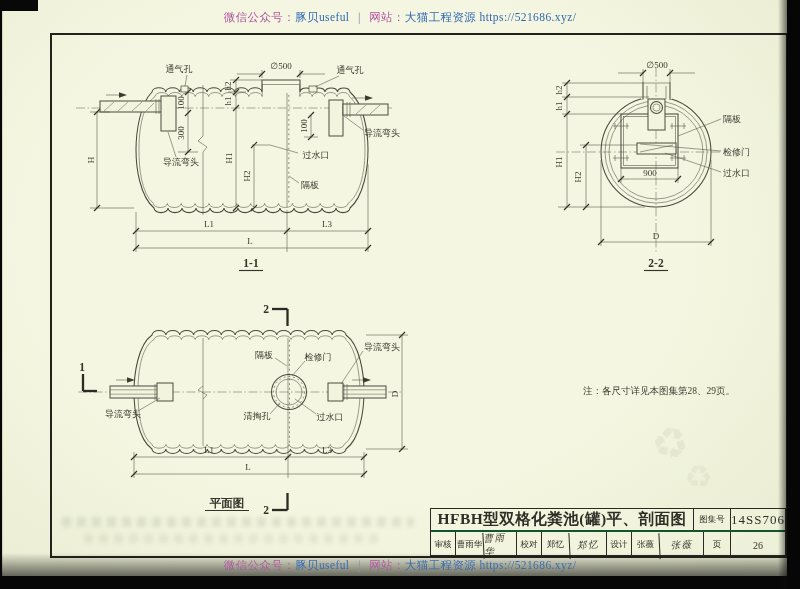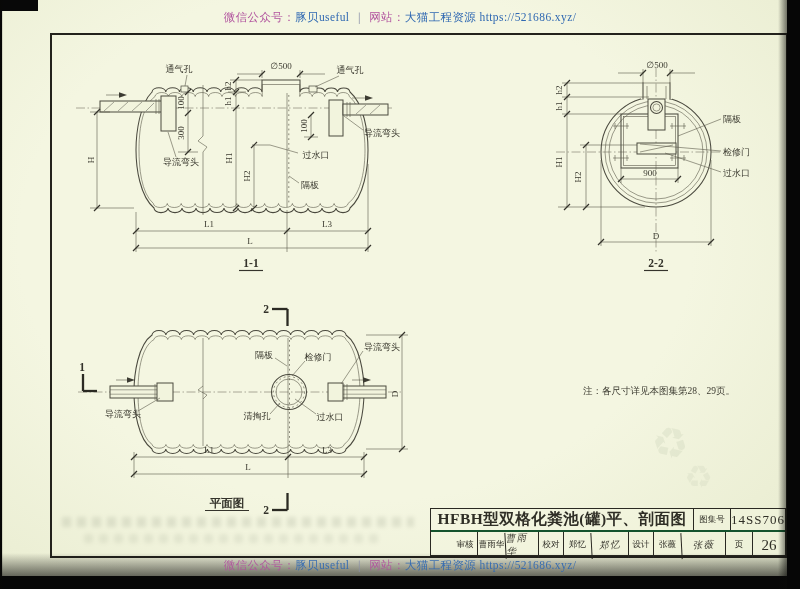--- a/index.html
+++ b/index.html
@@ -33,23 +33,23 @@
   .tblock{position:absolute;left:430px;top:508px;width:356px;height:48px;
           border:1.6px solid #2a2922;box-sizing:border-box;background:rgba(244,246,224,.45);
           display:flex;flex-direction:column;color:#2f2e26;}
   .tb-r1{display:flex;height:31px;border-bottom:2px solid #14532d;}
   .tb-r2{display:flex;flex:1;font-size:8.5px;}
   .tb-r1>div,.tb-r2>div{display:flex;align-items:center;justify-content:center;box-sizing:border-box;}
   .tb-title{width:262px;font-size:15.5px;font-weight:700;letter-spacing:.5px;}
   .tb-al{width:37px;border-left:1px solid #2a2922;font-size:8.5px;flex-direction:column;line-height:1.1;}
   .tb-an{flex:1;border-left:1px solid #2a2922;font-size:13px;letter-spacing:1px;}
   .tb-r2>div{border-left:1px solid #2a2922;}
-  .tb-r2>div:first-child{border-left:none;margin-left:22px;}
+  .tb-r2>div:first-child{border-left:none;}
   .c-sig{font-style:italic;transform:rotate(-3deg);letter-spacing:1.5px;color:#3a3930;font-size:9.5px;}
-  .c-pg{font-size:15px;}
+  .c-pg{font-size:10px;}
   
   .ghost{position:absolute;filter:blur(2.2px);
          background:repeating-linear-gradient(90deg, rgba(108,116,96,.5) 0 9px, rgba(108,116,96,0) 9px 15px);}
   .g1{left:62px;top:517px;width:352px;height:10px;opacity:.30;}
   .g2{left:84px;top:534px;width:300px;height:9px;opacity:.22;}
   .band-right{position:absolute;right:0;top:0;width:13px;height:589px;background:#060606;}
   .band-right-grad{position:absolute;right:13px;top:0;width:9px;height:589px;
          background:linear-gradient(90deg, rgba(10,10,8,0), rgba(10,10,8,.55));}
   .band-bottom{position:absolute;left:0;top:576px;width:100%;height:13px;background:#070707;}
   .band-bottom-grad{position:absolute;left:0;top:553px;width:100%;height:23px;

